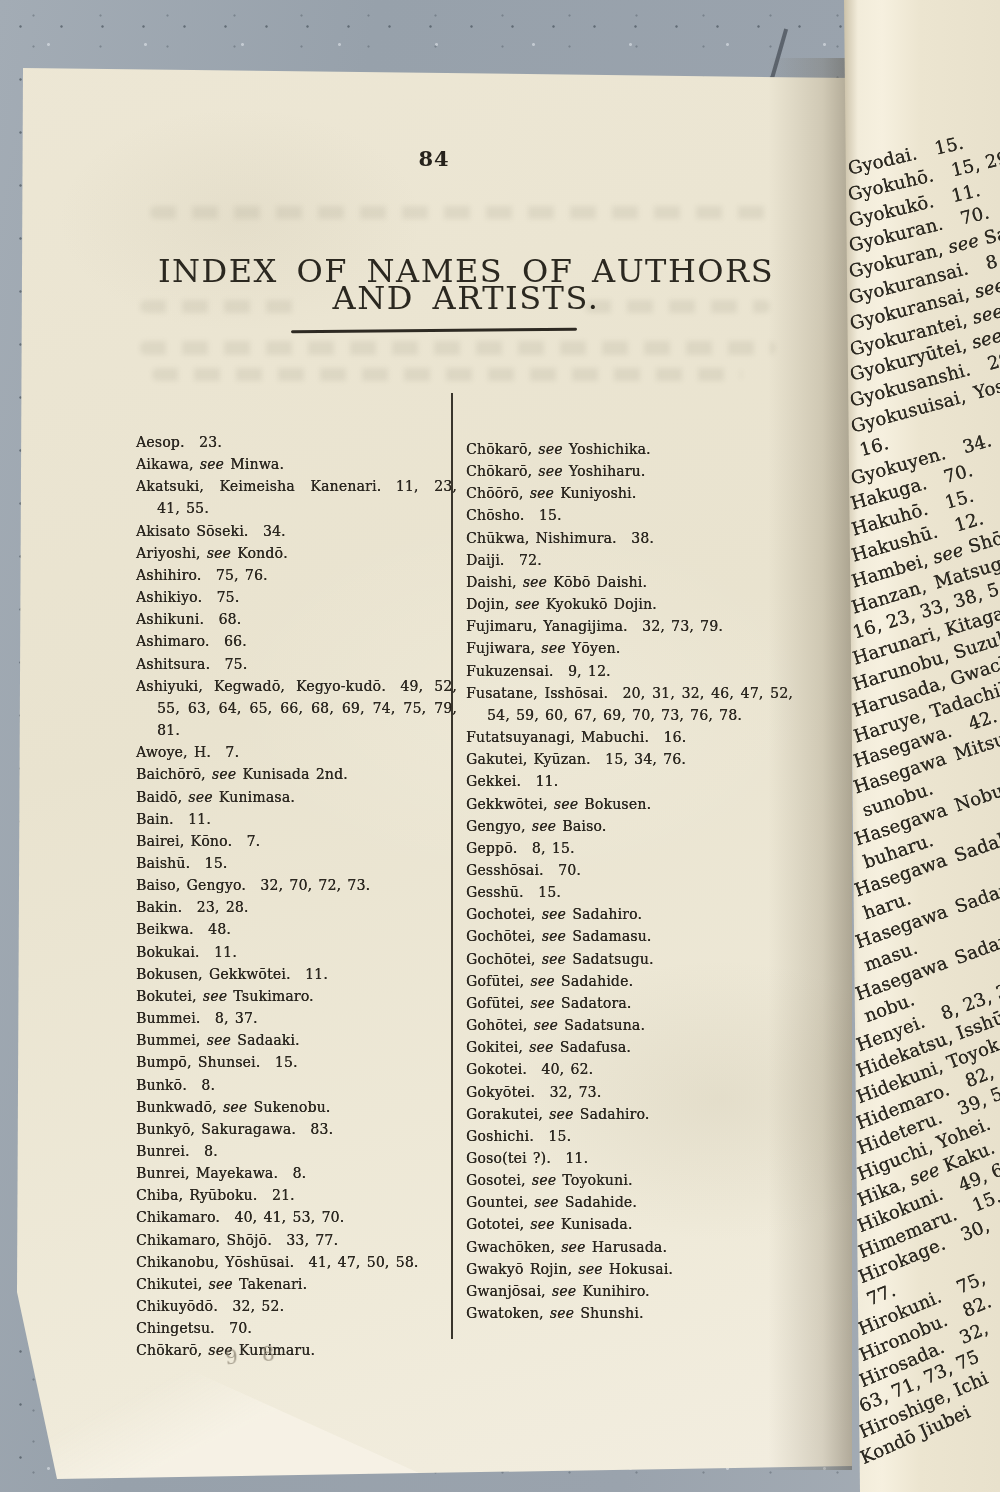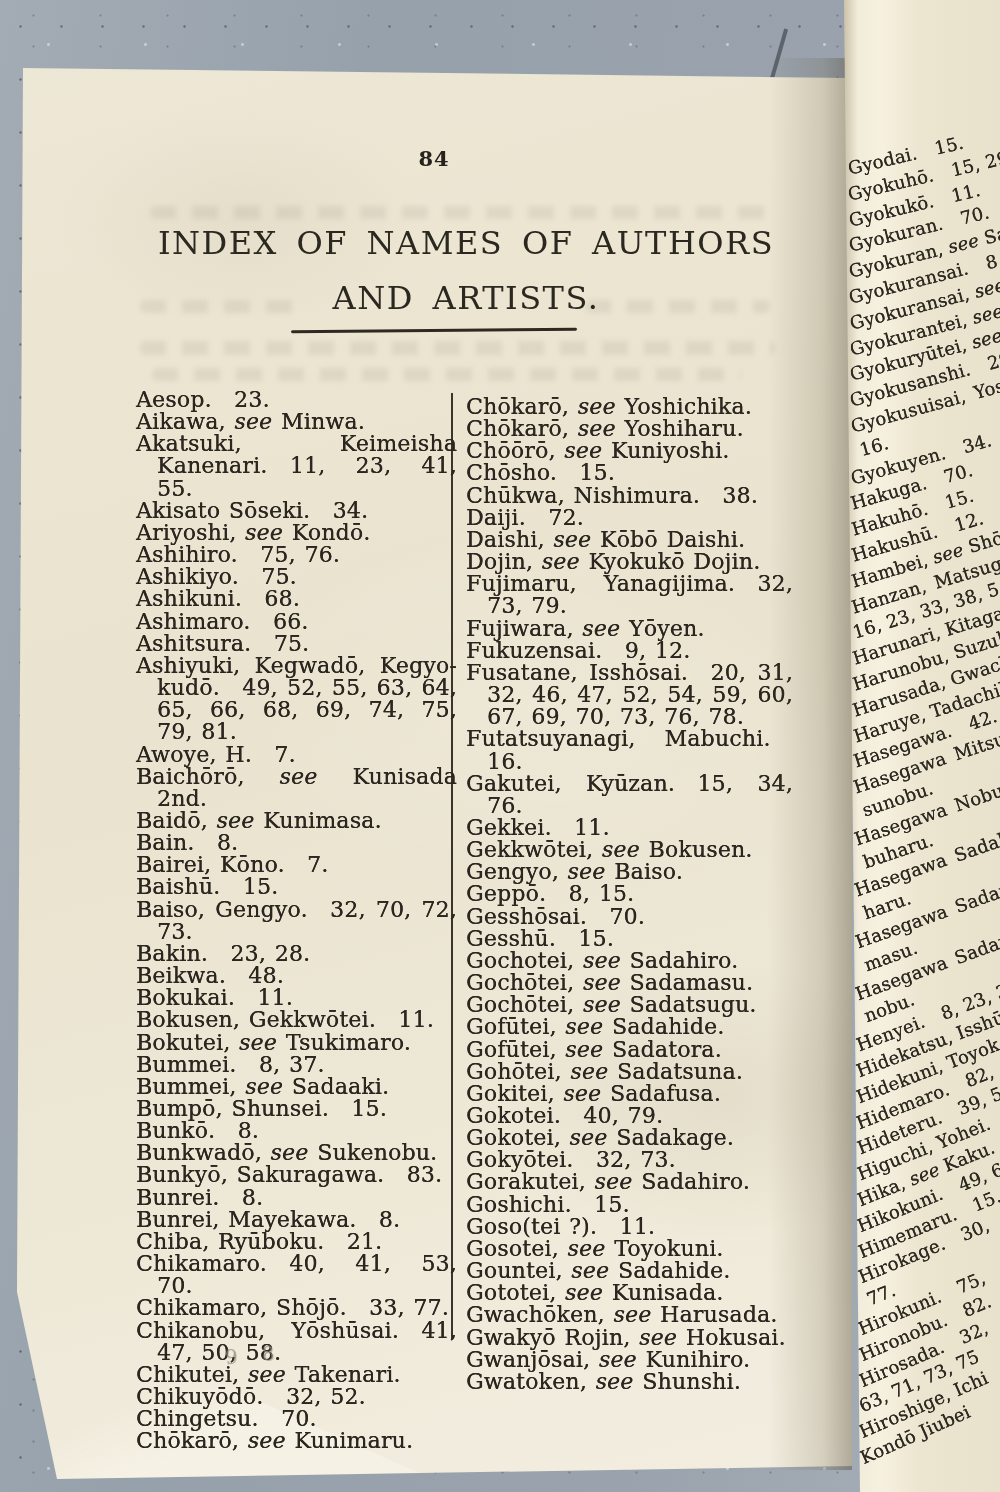--- a/index.html
+++ b/index.html
@@ -33,39 +33,39 @@
       radial-gradient(ellipse 260px 160px at 240px 220px, rgba(165,155,125,.10), transparent 70%),
       radial-gradient(ellipse 420px 260px at 520px 700px, rgba(255,252,242,.18), transparent 70%);}
   .fold-corner{position:absolute;left:0;top:1280px;width:440px;height:212px;
     background:linear-gradient(to bottom right, rgba(250,246,236,0) 42%, rgba(250,246,236,.6) 62%);
     clip-path:polygon(17px 12px,430px 198px,40px 199px);filter:blur(1px);}
 
   .pageno{position:absolute;left:404px;top:146px;width:60px;text-align:center;
     font-size:21px;font-weight:bold;letter-spacing:1px;color:#27231c;}
   .title-l1,.title-l2{position:absolute;left:137px;width:658px;text-align:center;
     font-size:32px;letter-spacing:1.5px;word-spacing:7px;color:#2b2820;white-space:nowrap;}
-  .title-l1{top:224px;}
+  .title-l1{top:252px;}
   .title-l2{top:279px;}
   .title-rule{position:absolute;left:291px;top:329px;width:286px;height:3px;
     background:#2e2a23;border-radius:2px;transform:rotate(-.5deg);}
 
   .ghost{position:absolute;filter:blur(2.5px);opacity:.5;border-radius:6px;
     background:repeating-linear-gradient(90deg,rgba(112,110,88,.22) 0 26px,rgba(112,110,88,0) 26px 42px);}
   .g1{left:150px;top:206px;width:620px;height:13px;}
   .g2{left:140px;top:300px;width:165px;height:13px;}
   .g3{left:585px;top:300px;width:185px;height:13px;}
   .g4{left:140px;top:341px;width:635px;height:14px;}
   .g5{left:152px;top:368px;width:590px;height:13px;}
 
   .col-divider{position:absolute;left:451px;top:393px;width:2px;height:946px;
     background:#39352c;}
 
-  .col{position:absolute;font-size:22px;line-height:22.15px;letter-spacing:.2px;
+  .col{position:absolute;font-size:14px;line-height:22.15px;letter-spacing:.2px;
     word-spacing:1.5px;text-align:justify;text-align-last:left;color:#2b2720;
-    text-shadow:.2px 0 0 currentColor;}
+    text-shadow:.2px 0 0 currentColor;margin-top:42px;}
   .col-left{left:136px;top:389px;width:321px;}
   .col-right{left:466px;top:396px;width:327px;}
   .entry{padding-left:21px;text-indent:-21px;margin:0;}
 
   .pencil{position:absolute;left:225px;top:1343px;font-size:20px;color:#938b7b;
     letter-spacing:9px;opacity:.8;transform:rotate(-5deg);filter:blur(.5px);}
 
   
   .gutter-shadow{position:absolute;left:768px;top:58px;width:84px;height:1412px;z-index:2;
     background:linear-gradient(to right, rgba(100,88,62,0), rgba(100,88,62,.20) 65%, rgba(70,60,40,.38));}
@@ -115,21 +115,21 @@
         <div class="entry" style="--i: 4;">Ariyoshi, <i>see</i> Kondō.</div>
         <div class="entry" style="--i: 5;">Ashihiro.  75, 76.</div>
         <div class="entry" style="--i: 6;">Ashikiyo.  75.</div>
         <div class="entry" style="--i: 7;">Ashikuni.  68.</div>
         <div class="entry" style="--i: 8;">Ashimaro.  66.</div>
         <div class="entry" style="--i: 9;">Ashitsura.  75.</div>
         <div class="entry" style="--i: 10;">Ashiyuki, Kegwadō, Kegyo-kudō.  49, 52, 55, 63, 64, 65, 66, 68, 69, 74, 75, 79, 81.</div>
         <div class="entry" style="--i: 11;">Awoye, H.  7.</div>
         <div class="entry" style="--i: 12;">Baichōrō, <i>see</i> Kunisada 2nd.</div>
         <div class="entry" style="--i: 13;">Baidō, <i>see</i> Kunimasa.</div>
-        <div class="entry" style="--i: 14;">Bain.  8.</div>
+        <div class="entry" style="--i: 14;">Bain.  11.</div>
         <div class="entry" style="--i: 15;">Bairei, Kōno.  7.</div>
         <div class="entry" style="--i: 16;">Baishū.  15.</div>
         <div class="entry" style="--i: 17;">Baiso, Gengyo.  32, 70, 72, 73.</div>
         <div class="entry" style="--i: 18;">Bakin.  23, 28.</div>
         <div class="entry" style="--i: 19;">Beikwa.  48.</div>
         <div class="entry" style="--i: 20;">Bokukai.  11.</div>
         <div class="entry" style="--i: 21;">Bokusen, Gekkwōtei.  11.</div>
         <div class="entry" style="--i: 22;">Bokutei, <i>see</i> Tsukimaro.</div>
         <div class="entry" style="--i: 23;">Bummei.  8, 37.</div>
         <div class="entry" style="--i: 24;">Bummei, <i>see</i> Sadaaki.</div>
@@ -171,22 +171,21 @@
         <div class="entry" style="--i: 17;">Geppō.  8, 15.</div>
         <div class="entry" style="--i: 18;">Gesshōsai.  70.</div>
         <div class="entry" style="--i: 19;">Gesshū.  15.</div>
         <div class="entry" style="--i: 20;">Gochotei, <i>see</i> Sadahiro.</div>
         <div class="entry" style="--i: 21;">Gochōtei, <i>see</i> Sadamasu.</div>
         <div class="entry" style="--i: 22;">Gochōtei, <i>see</i> Sadatsugu.</div>
         <div class="entry" style="--i: 23;">Gofūtei, <i>see</i> Sadahide.</div>
         <div class="entry" style="--i: 24;">Gofūtei, <i>see</i> Sadatora.</div>
         <div class="entry" style="--i: 25;">Gohōtei, <i>see</i> Sadatsuna.</div>
         <div class="entry" style="--i: 26;">Gokitei, <i>see</i> Sadafusa.</div>
-        <div class="entry" style="--i: 27;">Gokotei.  40, 79.</div>
-        <div class="entry" style="--i: 28;">Gokotei, <i>see</i> Sadakage.</div>
+        <div class="entry" style="--i: 27;">Gokotei.  40, 62.</div>
         <div class="entry" style="--i: 29;">Gokyōtei.  32, 73.</div>
         <div class="entry" style="--i: 30;">Gorakutei, <i>see</i> Sadahiro.</div>
         <div class="entry" style="--i: 31;">Goshichi.  15.</div>
         <div class="entry" style="--i: 32;">Goso(tei ?).  11.</div>
         <div class="entry" style="--i: 33;">Gosotei, <i>see</i> Toyokuni.</div>
         <div class="entry" style="--i: 35;">Gountei, <i>see</i> Sadahide.</div>
         <div class="entry" style="--i: 34;">Gototei, <i>see</i> Kunisada.</div>
         <div class="entry" style="--i: 36;">Gwachōken, <i>see</i> Harusada.</div>
         <div class="entry" style="--i: 37;">Gwakyō Rojin, <i>see</i> Hokusai.</div>
         <div class="entry" style="--i: 38;">Gwanjōsai, <i>see</i> Kunihiro.</div>

